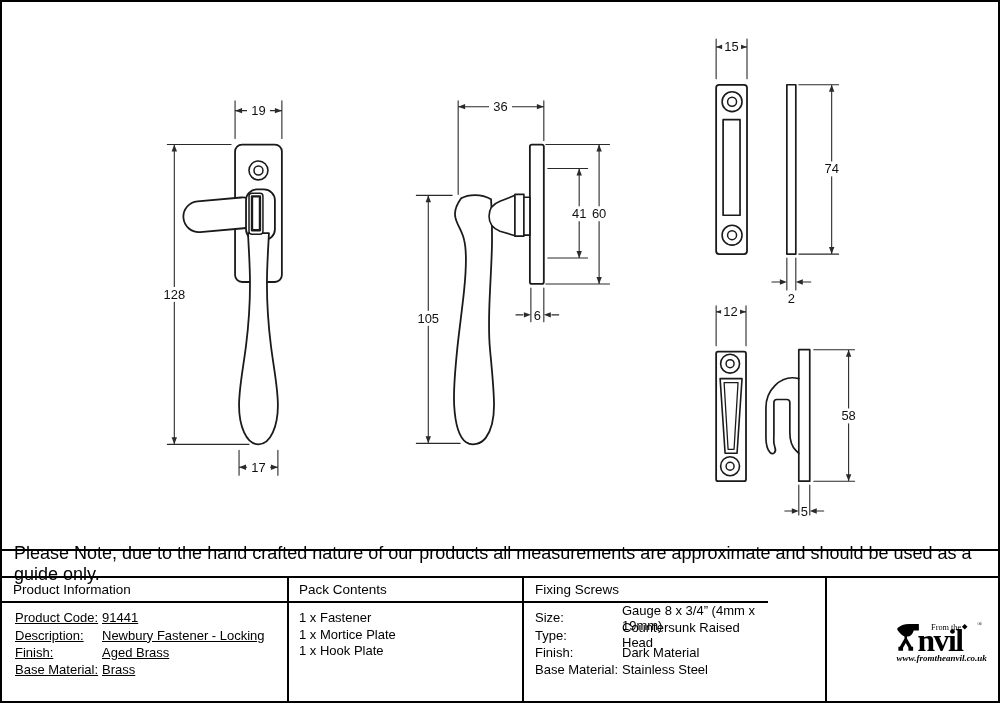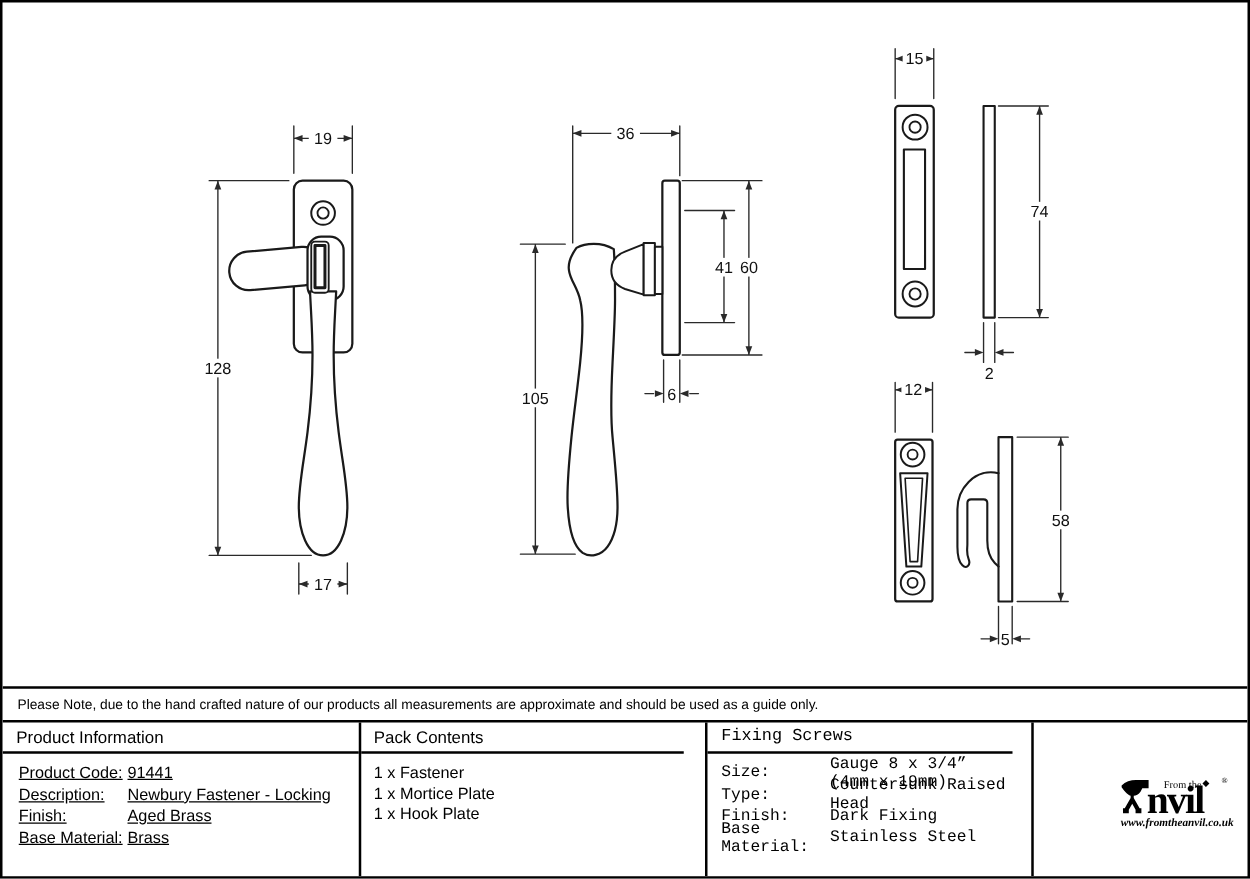--- a/index.html
+++ b/index.html
@@ -13,27 +13,27 @@
     color:#000;
     overflow:hidden;
   }
   .drawings{position:absolute;left:0;top:0;}
   .dim-text{font-family:"Liberation Sans", sans-serif;font-size:13px;fill:#111;}
   .note{
     position:absolute;left:0;right:0;top:547px;height:29px;
     border-top:2px solid #000;border-bottom:2px solid #000;
     box-sizing:border-box;
     display:flex;align-items:center;
-    padding-left:12px;font-size:11px;
+    padding-left:12px;font-size:18px;
   }
   .table-area{position:absolute;left:0;right:0;top:576px;bottom:0;}
   .col{position:absolute;top:0;bottom:0;box-sizing:border-box;}
   .col1{left:0;width:285px;}
   .col2{left:285px;width:260px;border-left:2px solid #000;}
-  .col3{left:562px;width:246px;border-left:2px solid #000;font-family:Liberation Mono, monospace;}
+  .col3{left:520px;width:246px;border-left:2px solid #000;}
   .col4{left:823px;right:0;border-left:2px solid #000;}
   .hdr{
     height:25px;border-bottom:2px solid #000;box-sizing:border-box;
     display:flex;align-items:center;font-size:13.5px;
   }
   .col1 .hdr{padding-left:11px;}
   .col2 .hdr{padding-left:10px;}
   .col3 .hdr{padding-left:11px;}
   .rows{padding-top:6px;font-size:13px;}
   .col1 .rows{padding-left:13px;text-decoration:underline;}
@@ -225,21 +225,21 @@
         <div class="kv">
             <span class="lbl">Size:</span>
             <span>Gauge 8 x 3/4” (4mm x 19mm)</span>
           </div>
         <div class="kv">
             <span class="lbl">Type:</span>
             <span>Countersunk Raised Head</span>
           </div>
         <div class="kv">
             <span class="lbl">Finish:</span>
-            <span>Dark Fixing</span>
+            <span>Dark Material</span>
           </div>
         <div class="kv">
             <span class="lbl">Base Material:</span>
             <span>Stainless Steel</span>
           </div>
       </div>
     </div>
 
     <div class="col col4">
       <div class="logo-wrap">

